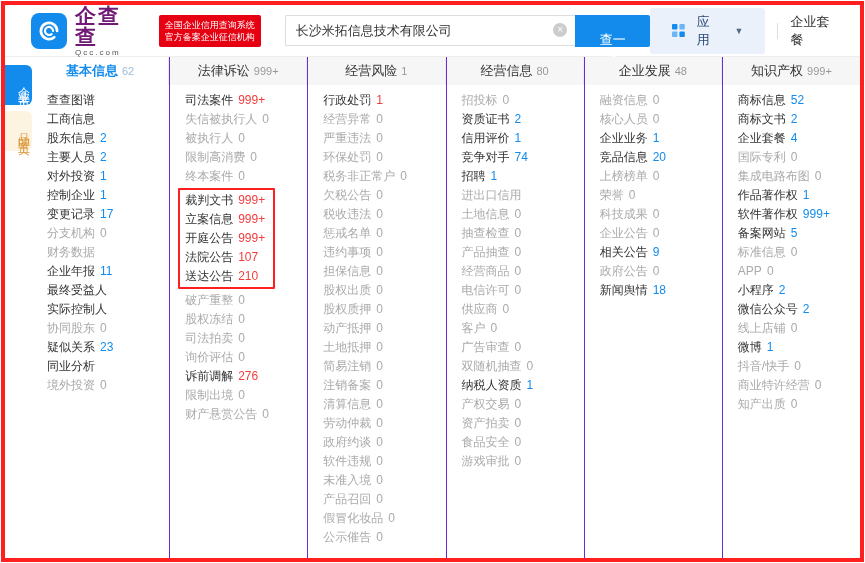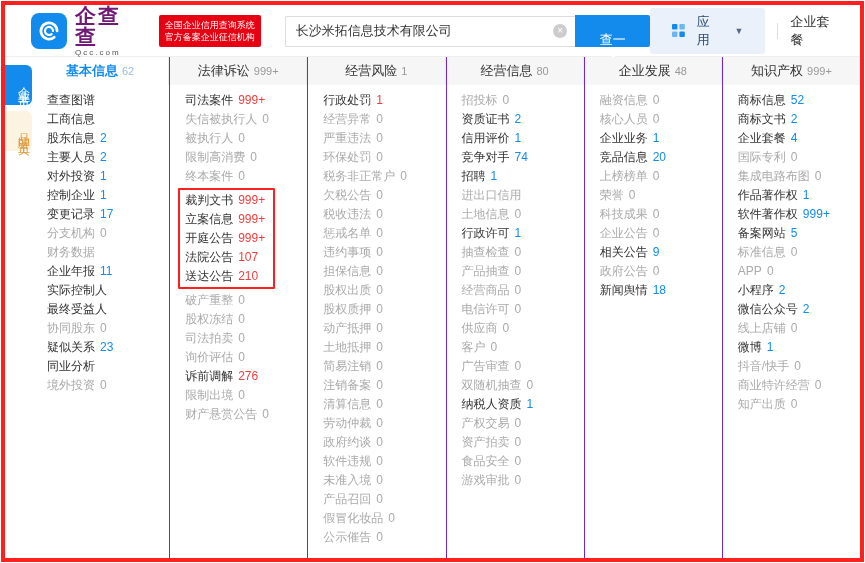--- a/index.html
+++ b/index.html
@@ -13,21 +13,21 @@
   .page{position:relative; width:863px; height:561px; margin:1px; border:4px solid var(--box_red); background:#fff; overflow:hidden;}
 
   
   .topbar{height:52px; display:flex; align-items:center; padding:0 18px 0 26px; border-bottom:1px solid #eee;}
   .logo-wrap{display:flex; align-items:center; gap:8px;}
   .logo-icon{width:36px; height:36px; flex:0 0 auto;}
   .logo-txt{line-height:1;}
   .logo-cn{font-size:21px; font-weight:bold; color:#701a75; letter-spacing:2px;}
   .logo-en{font-size:8px; color:#555; letter-spacing:2px; margin-top:2px;}
   .cert-badge{background:var(--badge_red); color:#fff; font-size:9px; line-height:12px; padding:4px 6px; border-radius:2px; margin-left:8px; white-space:nowrap;}
-  .search-zone{display:flex; align-items:flex-end; margin-left:24px;}
+  .search-zone{display:flex; align-items:center; margin-left:24px;}
   .search-box{position:relative; width:292px; height:31px;}
   .search-box input{width:100%; height:100%; border:1px solid #ddd; border-right:none; border-radius:2px 0 0 2px; padding:0 26px 0 10px; font-size:13px; color:#333; outline:none; font-family:inherit;}
   .clear-ico{position:absolute; right:8px; top:8px; width:14px; height:14px; border-radius:50%; background:#ccc; color:#fff; font-size:10px; line-height:14px; text-align:center; cursor:pointer;}
   .search-btn{height:31px; padding:16px 18px; background:var(--accent_blue); color:#fff; border:none; font-size:13px; border-radius:0 2px 2px 0; cursor:pointer; font-family:inherit;}
   .top-right{margin-left:auto; display:flex; align-items:center; gap:12px;}
   .apps-pill{display:flex; align-items:center; gap:12px; background:var(--apps_pill_bg); border-radius:3px; padding:5px 22px; font-size:13px; color:#2b4b77; cursor:pointer;}
   .apps-pill .caret{font-size:9px; color:#56688a;}
   .v-div{width:1px; height:16px; background:#ddd;}
   .pkg-link{font-size:13px; color:#333; cursor:pointer;}
 
@@ -114,22 +114,22 @@
             <div class="row tone-dark"><span class="lbl">查查图谱</span></div>
             <div class="row tone-dark"><span class="lbl">工商信息</span></div>
             <div class="row tone-blue"><span class="lbl">股东信息</span><span class="cnt">2</span></div>
             <div class="row tone-blue"><span class="lbl">主要人员</span><span class="cnt">2</span></div>
             <div class="row tone-blue"><span class="lbl">对外投资</span><span class="cnt">1</span></div>
             <div class="row tone-blue"><span class="lbl">控制企业</span><span class="cnt">1</span></div>
             <div class="row tone-blue"><span class="lbl">变更记录</span><span class="cnt">17</span></div>
             <div class="row tone-gray"><span class="lbl">分支机构</span><span class="cnt">0</span></div>
             <div class="row tone-gray"><span class="lbl">财务数据</span></div>
             <div class="row tone-blue"><span class="lbl">企业年报</span><span class="cnt">11</span></div>
+            <div class="row tone-dark"><span class="lbl">最终受益人</span></div>
             <div class="row tone-dark"><span class="lbl">实际控制人</span></div>
-            <div class="row tone-dark"><span class="lbl">最终受益人</span></div>
             <div class="row tone-gray"><span class="lbl">协同股东</span><span class="cnt">0</span></div>
             <div class="row tone-blue"><span class="lbl">疑似关系</span><span class="cnt">23</span></div>
             <div class="row tone-dark"><span class="lbl">同业分析</span></div>
             <div class="row tone-gray"><span class="lbl">境外投资</span><span class="cnt">0</span></div>
           </div>
         </div>
         <div class="col">
           <div class="col-header"><span>法律诉讼</span><span class="h-cnt">999+</span></div>
           <div class="col-list"><div class="row tone-red"><span class="lbl">司法案件</span><span class="cnt">999+</span></div><div class="row tone-gray"><span class="lbl">失信被执行人</span><span class="cnt">0</span></div><div class="row tone-gray"><span class="lbl">被执行人</span><span class="cnt">0</span></div><div class="row tone-gray"><span class="lbl">限制高消费</span><span class="cnt">0</span></div><div class="row tone-gray"><span class="lbl">终本案件</span><span class="cnt">0</span></div><div class="red-box"><div class="row tone-red"><span class="lbl">裁判文书</span><span class="cnt">999+</span></div><div class="row tone-red"><span class="lbl">立案信息</span><span class="cnt">999+</span></div><div class="row tone-red"><span class="lbl">开庭公告</span><span class="cnt">999+</span></div><div class="row tone-red"><span class="lbl">法院公告</span><span class="cnt">107</span></div><div class="row tone-red"><span class="lbl">送达公告</span><span class="cnt">210</span></div></div><div class="row tone-gray"><span class="lbl">破产重整</span><span class="cnt">0</span></div><div class="row tone-gray"><span class="lbl">股权冻结</span><span class="cnt">0</span></div><div class="row tone-gray"><span class="lbl">司法拍卖</span><span class="cnt">0</span></div><div class="row tone-gray"><span class="lbl">询价评估</span><span class="cnt">0</span></div><div class="row tone-red"><span class="lbl">诉前调解</span><span class="cnt">276</span></div><div class="row tone-gray"><span class="lbl">限制出境</span><span class="cnt">0</span></div><div class="row tone-gray"><span class="lbl">财产悬赏公告</span><span class="cnt">0</span></div></div>
         </div>
@@ -165,21 +165,20 @@
         <div class="col">
           <div class="col-header"><span>经营信息</span><span class="h-cnt">80</span></div>
           <div class="col-list">
             <div class="row tone-gray"><span class="lbl">招投标</span><span class="cnt">0</span></div>
             <div class="row tone-blue"><span class="lbl">资质证书</span><span class="cnt">2</span></div>
             <div class="row tone-blue"><span class="lbl">信用评价</span><span class="cnt">1</span></div>
             <div class="row tone-blue"><span class="lbl">竞争对手</span><span class="cnt">74</span></div>
             <div class="row tone-blue"><span class="lbl">招聘</span><span class="cnt">1</span></div>
             <div class="row tone-gray"><span class="lbl">进出口信用</span></div>
             <div class="row tone-gray"><span class="lbl">土地信息</span><span class="cnt">0</span></div>
-            <div class="row tone-blue"><span class="lbl">行政许可</span><span class="cnt">1</span></div>
             <div class="row tone-gray"><span class="lbl">抽查检查</span><span class="cnt">0</span></div>
             <div class="row tone-gray"><span class="lbl">产品抽查</span><span class="cnt">0</span></div>
             <div class="row tone-gray"><span class="lbl">经营商品</span><span class="cnt">0</span></div>
             <div class="row tone-gray"><span class="lbl">电信许可</span><span class="cnt">0</span></div>
             <div class="row tone-gray"><span class="lbl">供应商</span><span class="cnt">0</span></div>
             <div class="row tone-gray"><span class="lbl">客户</span><span class="cnt">0</span></div>
             <div class="row tone-gray"><span class="lbl">广告审查</span><span class="cnt">0</span></div>
             <div class="row tone-gray"><span class="lbl">双随机抽查</span><span class="cnt">0</span></div>
             <div class="row tone-blue"><span class="lbl">纳税人资质</span><span class="cnt">1</span></div>
             <div class="row tone-gray"><span class="lbl">产权交易</span><span class="cnt">0</span></div>

